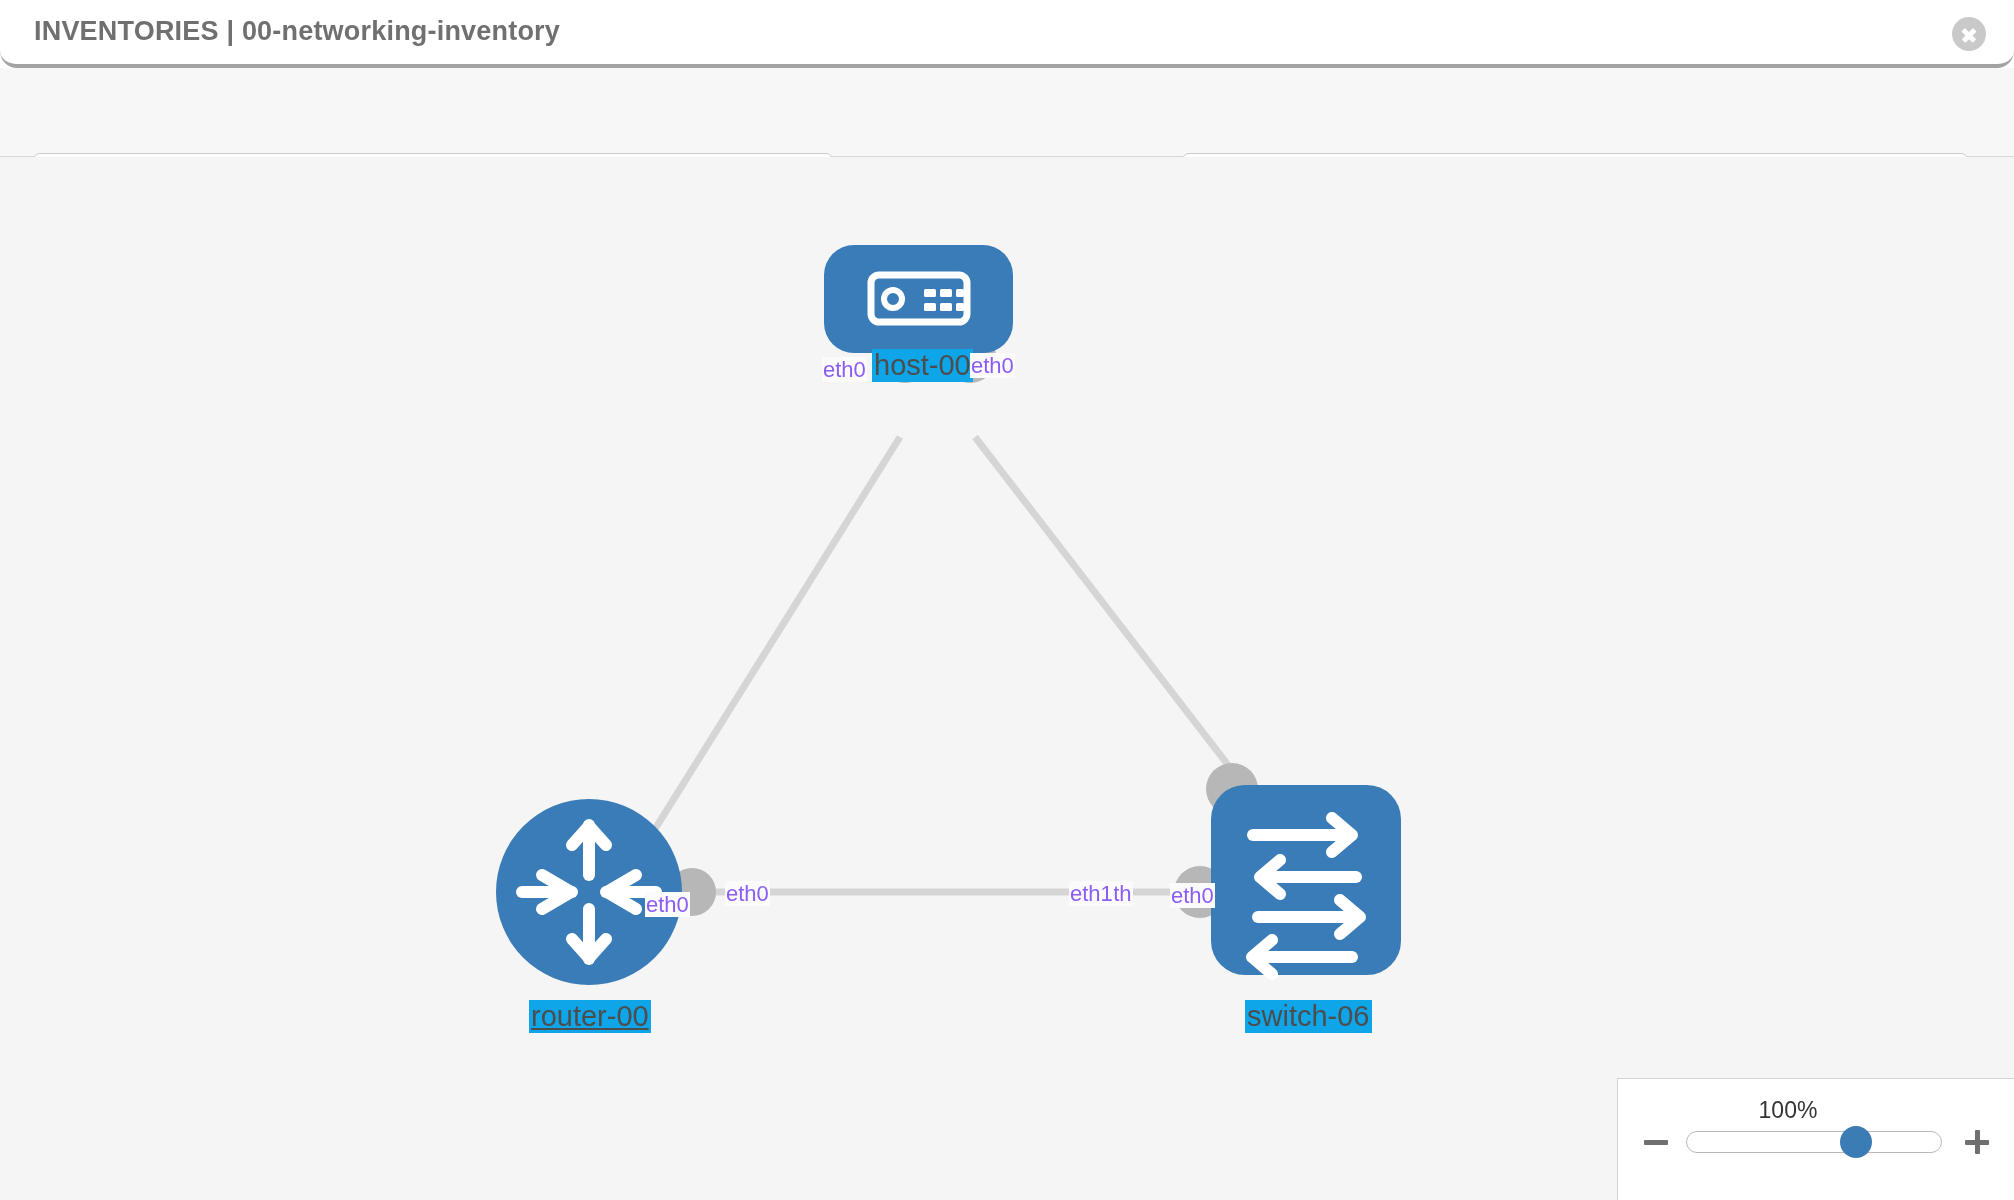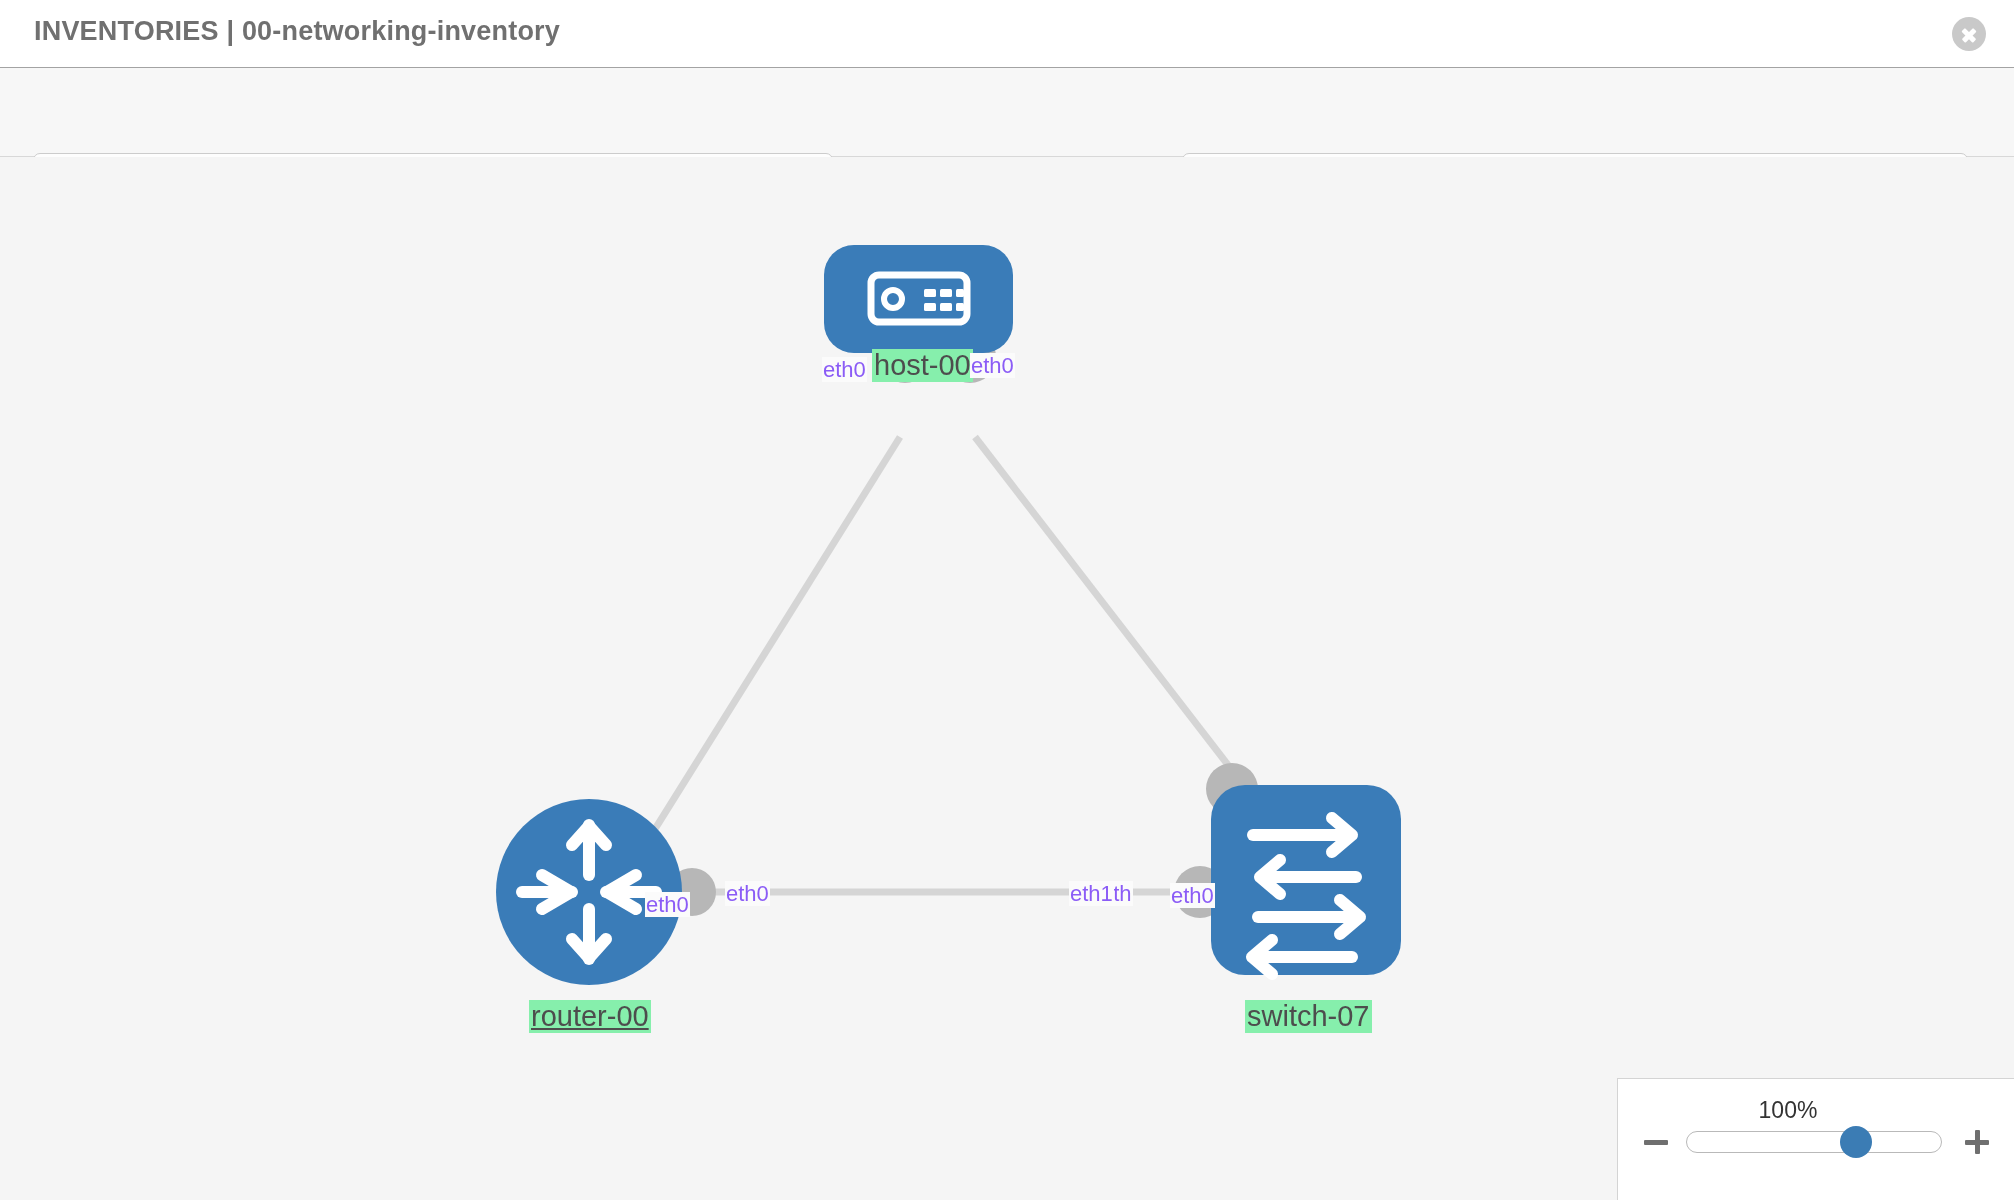--- a/index.html
+++ b/index.html
@@ -15,22 +15,23 @@
     position: relative;
   }
 
   
   .header {
     position: absolute;
     left: 0; top: 0;
     width: 2014px;
     height: 68px;
     background: #ffffff;
-    border-bottom: 1px solid #a3a3a3;
-    box-sizing: border-box;
+    border-bottom: 4px solid #a3a3a3;
+    box-sizing: border-box;
+    border-radius: 17px;
   }
   .header-title {
     position: absolute;
     left: 34px;
     top: 16px;
     font-size: 27px;
     font-weight: bold;
     color: #707070;
     letter-spacing: 0.2px;
     white-space: nowrap;
@@ -122,21 +123,21 @@
     left: 0; top: 0;
     width: 2014px;
     height: 1043px;
   }
 
   
   .node-label {
     position: absolute;
     font-size: 29px;
     color: #4d4d4d;
-    background: #86efac;
+    background: #0ea5e9;
     white-space: nowrap;
     padding: 0 2px;
     line-height: 1.15;
   }
   .port-label {
     position: absolute;
     font-size: 22px;
     color: #8b5cf6;
     background: #fbfbfb;
     white-space: nowrap;
@@ -312,21 +313,21 @@
         <line x1="1258" y1="760" x2="1358" y2="760"></line>
         <polyline points="1340,743 1360,760 1340,777"></polyline>
         <line x1="1254" y1="800" x2="1352" y2="800"></line>
         <polyline points="1272,783 1252,800 1272,817"></polyline>
       </g>
     </g>
   </svg>
 
   <div class="node-label" style="left:872px; top:192px;">host-00</div>
   <div class="node-label" style="left:529px; top:843px;text-decoration:underline;">router-00</div>
-  <div class="node-label" style="left:1245px; top:843px;">switch-07</div>
+  <div class="node-label" style="left:1245px; top:843px;">switch-06</div>
 
   <div class="port-label" style="left:822px; top:200px;">eth0</div>
   <div class="port-label" style="left:970px; top:196px;">eth0</div>
   <div class="port-label" style="left:645px; top:735px;">eth0</div>
   <div class="port-label" style="left:1170px; top:726px;">eth0</div>
   <div class="port-label" style="left:725px; top:724px;">eth0</div>
   <div class="port-label" style="left:1100px; top:724px;">eth</div>
   <div class="port-label" style="left:1069px; top:724px;">eth1</div>
 </div>
 

